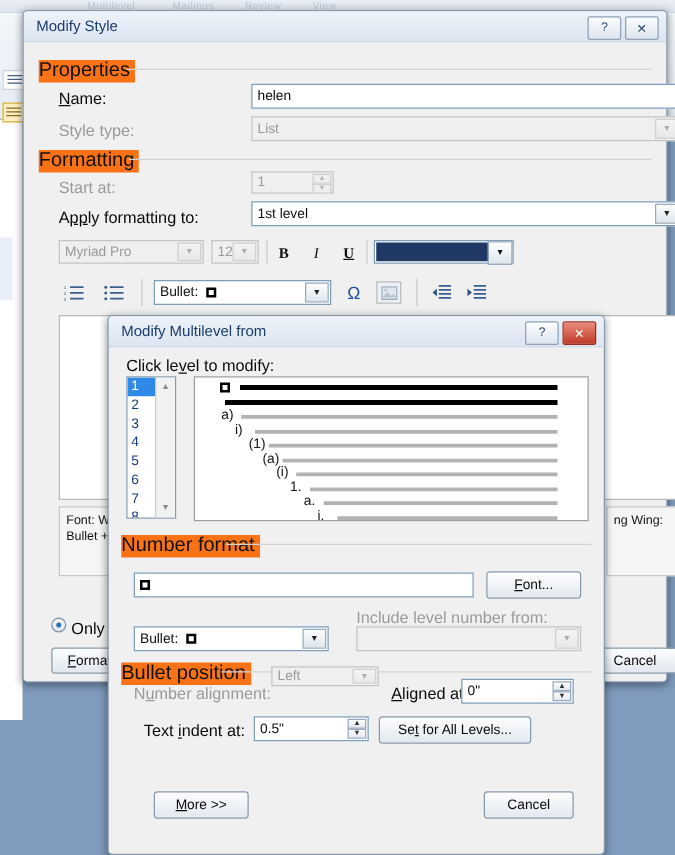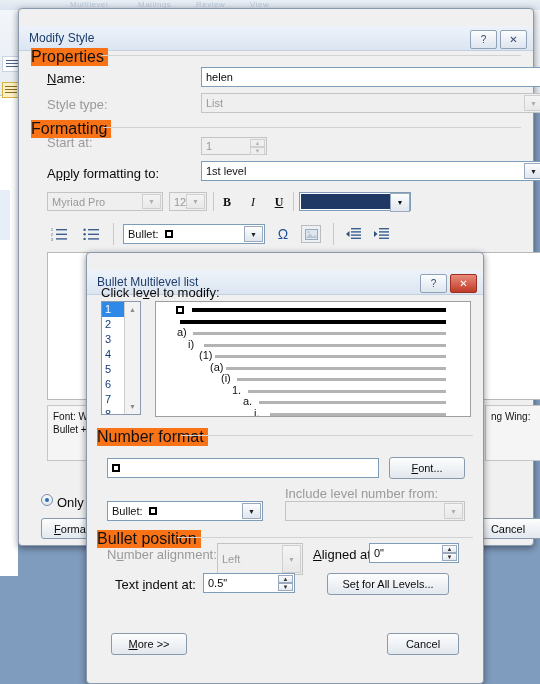--- a/index.html
+++ b/index.html
@@ -24,21 +24,21 @@
   .ico-lines{position:absolute;left:3px;width:12px;height:1px;background:#4a6285;}
   .ico-sel{position:absolute;left:2px;width:16px;height:14px;background:#fdf0c4;border:1px solid #d9b441;}
   .ico-sel i{position:absolute;left:2px;width:12px;height:1px;background:#8a6d1f;display:block;}
   .left-strip{position:absolute;left:0;top:190px;width:10px;height:50px;background:#e7eef7;}
 
   
   .dialog{position:absolute;background:#f0f0f0;border:1px solid #8a9aae;
     border-radius:4px;box-shadow:0 2px 7px rgba(0,0,0,.45);}
   .titlebar{height:24px;border-radius:3px 3px 0 0;position:relative;
     background:linear-gradient(#eef3fa,#dbe5f1);
-    border-bottom:1px solid #c3d0e0;margin-top:17px;}
+    border-bottom:1px solid #c3d0e0;}
   .titlebar .title{position:absolute;left:10px;top:5px;font-size:12px;color:#1c3d6b;}
   .tb-btn{position:absolute;top:4px;width:25px;height:17px;border:1px solid #8fa2b8;
     border-radius:2px;background:linear-gradient(#fcfdfe,#dde5ef);
     display:flex;align-items:center;justify-content:center;
     font-size:10px;color:#33496b;cursor:default;}
   .tb-btn.close-red{background:linear-gradient(#e98b7c,#c03a27);border-color:#9c3020;color:#fff;}
 
   
   .group{position:absolute;}
   .group .gtitle{position:absolute;left:0;top:-1px;font-size:16px;background:#f97316;padding-right:4px;}
@@ -148,21 +148,21 @@
   <div class="combo dis" style="left:182px;top:84px;width:344px;height:20px;">
     <span>List</span>
     <span class="arrow">▼</span>
   </div>
 
   <div class="group" style="left:12px;top:112px;width:490px;">
     <span class="gtitle">Formatting</span>
     <div class="gline" style="left:72px;width:418px;"></div>
   </div>
 
-  <div class="lbl dim" style="left:28px;top:126px;">Start at:</div>
+  <div class="lbl dim" style="left:28px;top:133px;">Start at:</div>
   <div class="field dis" style="left:182px;top:128px;width:66px;height:18px;">
     <span>1</span>
     <span class="spin dis">
         <div>▲</div>
         <div>▼</div>
       </span>
   </div>
 
   <div class="lbl" style="left:28px;top:157px;">A<span class="u">pp</span>ly formatting to:</div>
   <div class="combo" style="left:182px;top:152px;width:344px;height:20px;">
@@ -259,21 +259,21 @@
   <div class="btn" style="left:22px;top:509px;width:76px;height:21px;">
     <span><span class="u">F</span>ormat</span>
     <span style="margin-left:8px;font-size:7px;">▼</span>
   </div>
   <div class="btn" style="left:452px;top:509px;width:74px;height:21px;">Cancel</div>
 </div>
 
 <div class="dialog" id="dlg-ml" style="left:86px;top:252px;width:396px;height:430px;">
 
   <div class="titlebar">
-    <span class="title">Bullet Multilevel list</span>
+    <span class="title">Modify Multilevel from</span>
     <div class="tb-btn" style="right:36px;">?</div>
     <div class="tb-btn close-red" style="right:6px;">✕</div>
   </div>
 
   <div class="lbl" style="left:14px;top:32px;">Click le<span class="u">v</span>el to modify:</div>
 
   <div class="levelbox" style="left:14px;top:48px;width:38px;height:112px;">
     <div id="level-items" style="position:absolute;left:0;top:0;right:15px;">
         <div class="levelitem sel">1</div>
         <div class="levelitem">2</div>
@@ -337,21 +337,21 @@
     <span></span>
     <span class="arrow">▼</span>
   </div>
 
   <div class="group" style="left:10px;top:278px;width:376px;">
     <span class="gtitle">Bullet position</span>
     <div class="gline" style="left:80px;width:296px;"></div>
   </div>
 
   <div class="lbl dim" style="left:20px;top:294px;">N<span class="u">u</span>mber alignment:</div>
-  <div class="combo dis" style="left:130px;top:290px;width:86px;height:32px;">
+  <div class="combo dis" style="left:130px;top:280px;width:86px;height:16px;">
     <span>Left</span>
     <span class="arrow">▼</span>
   </div>
 
   <div class="lbl" style="left:226px;top:294px;"><span class="u">A</span>ligned at:</div>
   <div class="field" style="left:282px;top:290px;width:90px;height:20px;">
     <span>0"</span>
     <span class="spin">
         <div>▲</div>
         <div>▼</div>
@@ -359,21 +359,21 @@
   </div>
 
   <div class="lbl" style="left:28px;top:324px;">Text <span class="u">i</span>ndent at:</div>
   <div class="field" style="left:116px;top:320px;width:92px;height:20px;">
     <span>0.5"</span>
     <span class="spin">
         <div>▲</div>
         <div>▼</div>
       </span>
   </div>
-  <div class="btn" style="left:216px;top:320px;width:122px;height:22px;margin-left:24px;">
+  <div class="btn" style="left:216px;top:320px;width:122px;height:22px;">
     <span>Se<span class="u">t</span> for All Levels...</span>
   </div>
 
-  <div class="btn" style="left:24px;top:380px;width:76px;height:22px;">
+  <div class="btn" style="left:36px;top:380px;width:76px;height:22px;">
     <span><span class="u">M</span>ore &gt;&gt;</span>
   </div>
   <div class="btn" style="left:300px;top:380px;width:72px;height:22px;">Cancel</div>
 </div>
 
 </body></html>

